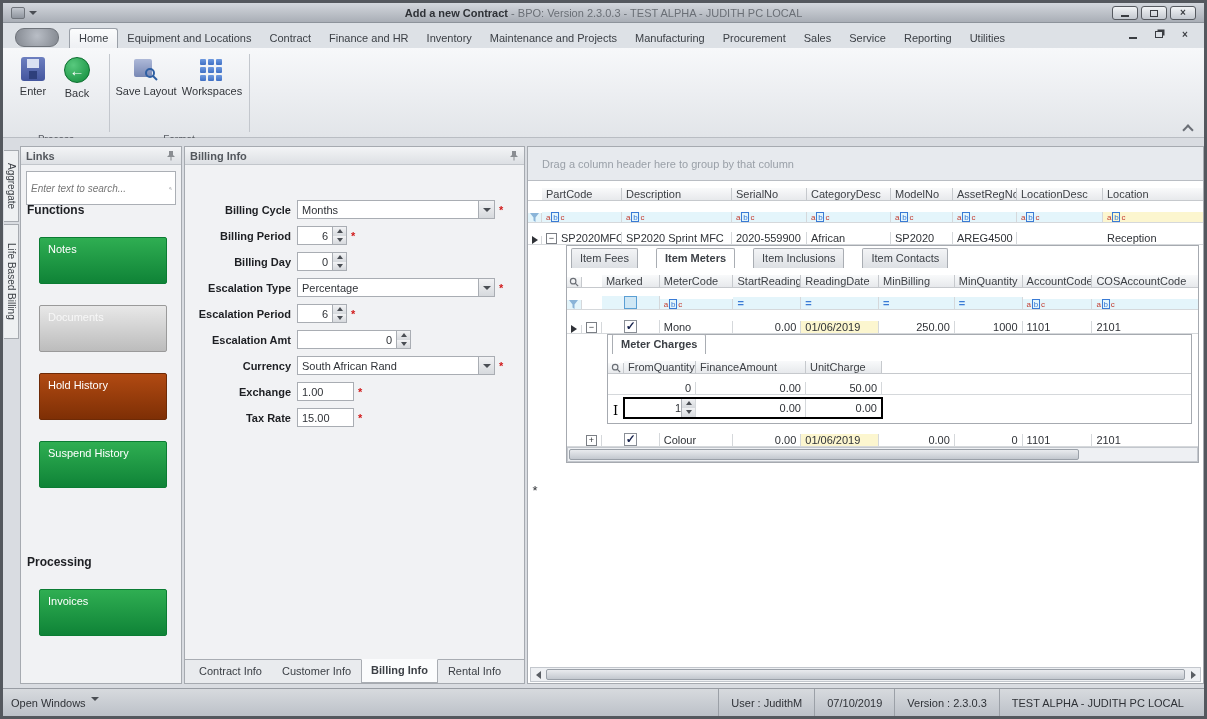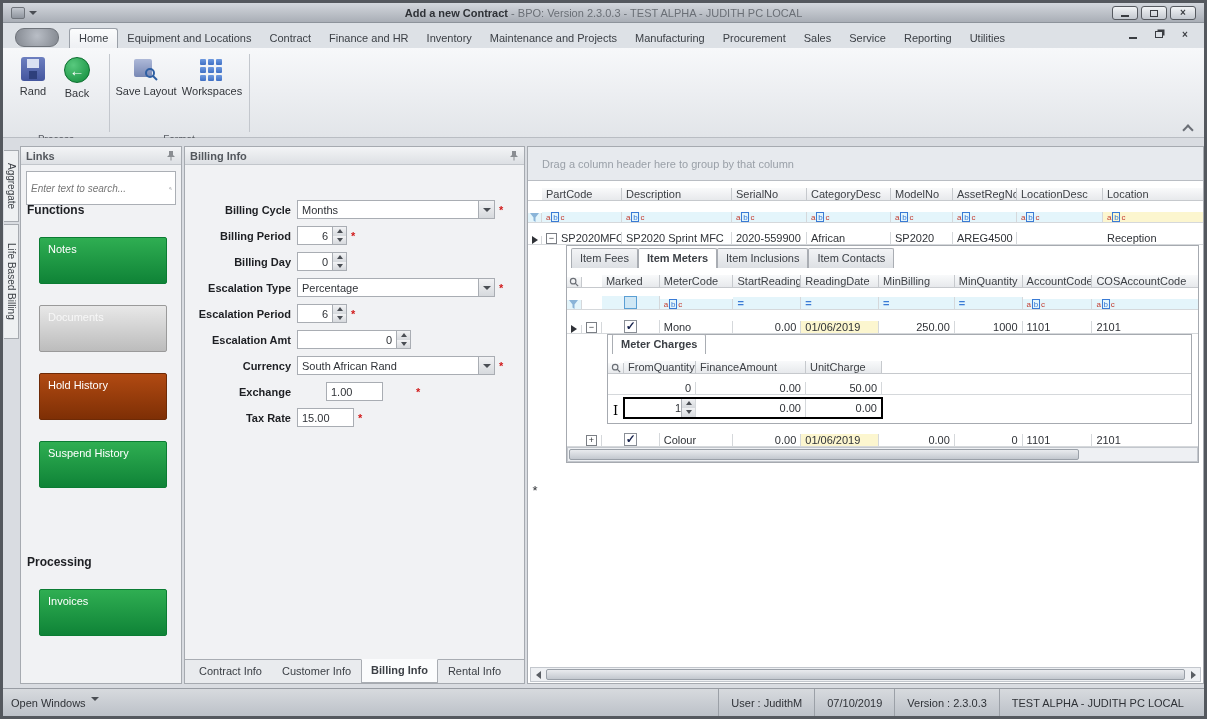--- a/index.html
+++ b/index.html
@@ -97,21 +97,21 @@
   .exp { width:11px; height:11px; border:1px solid #7b7f85; background:#fff; font-size:9px; line-height:9px; text-align:center; color:#2f3237; flex:none; margin-right:4px; }
   .cb { width:13px; height:13px; border:1px solid #8a8f96; background:#fff; position:relative; flex:none; }
   .cb.checked::after { content:"\2713"; position:absolute; left:1px; top:-2px; font-size:12px; font-weight:bold; color:#17224d; }
   .cb.filterbox { background:#cfe7f5; border:1px solid #5a9fd4; box-shadow:0 0 0 2px #e9f4fb; }
   .icon-abc { display:inline-flex; align-items:center; gap:1px; }
   .icon-abc::before { content:"a"; color:#c23a2e; font-size:8px; line-height:9px; }
   .icon-abc::after { content:"c"; color:#c23a2e; font-size:8px; line-height:9px; }
   .icon-abc .mid { width:8px; height:10px; border:1px solid #3a7bd5; color:#3a7bd5; font-size:8px; line-height:9px; text-align:center; }
   .icon-abc .mid::before { content:"b"; }
   .icon-eq { color:#3a7bd5; font-weight:bold; font-size:11px; }
-  .dtabs { position:absolute; display:flex; gap:0; padding-left:4px; }
+  .dtabs { position:absolute; display:flex; gap:18px; padding-left:4px; }
   .dtab { padding:3px 8px 4px 8px; font-size:11px; color:#3c4046; background:linear-gradient(#f3f4f6,#dde0e4); border:1px solid #a9adb3; border-bottom:none; border-radius:2px 2px 0 0; }
   .dtab.active { background:#fff; font-weight:bold; }
   .detail-box { position:absolute; background:#fff; border:1px solid #a6aab0; }
   .sub-box { position:absolute; background:#fff; border:1px solid #a6aab0; }
   .editing-row { outline:2px solid #000; outline-offset:-1px; }
   .ibeam { font-family:"DejaVu Serif", serif; font-size:13px; color:#000; }
   .hscroll { position:absolute; height:15px; background:#eef0f3; border:1px solid #c3c7cd; display:flex; align-items:center; }
   .hthumb { height:11px; background:linear-gradient(#e9ebee,#c3c8cf); border:1px solid #9aa0a8; border-radius:2px; margin:0 1px; }
   .sarrow { width:14px; height:13px; display:flex; align-items:center; justify-content:center; }
   .tri-left { width:0; height:0; border-top:4px solid transparent; border-bottom:4px solid transparent; border-right:5px solid #5a5e64; }
@@ -180,21 +180,21 @@
         <span class="g-restore"></span>
       </div>
     <div class="mdibtn">
         <span class="g-close">×</span>
       </div>
   </div>
 
   <div class="abs ribbon-body">
     <div class="rbtn" style="left:8px;">
       <span class="icon-save"></span>
-      <span class="lbl">Rand</span>
+      <span class="lbl">Enter</span>
     </div>
     <div class="rbtn" style="left:52px;">
       <span class="icon-back">←</span>
       <span class="lbl">Back</span>
     </div>
     <div class="rsep" style="left:106px;"></div>
     <div class="rbtn rbtn-wide" style="left:112px;">
       <span class="icon-savelayout">
         <span class="disk"></span>
         <svg class="mag" width="14" height="14" viewBox="0 0 14 14">
@@ -352,21 +352,21 @@
         <span class="field-label">Currency</span>
         <div class="ctrl w-dd">
           <span class="val">South African Rand</span>
           <span class="dd-btn">
               <i class="dd-arrow"></i>
             </span>
         </div>
         <span class="req">*</span>
       </div>
 
-      <div class="field-row" style="top:234px;gap:29px;">
+      <div class="field-row" style="top:234px;">
         <span class="field-label">Exchange</span>
         <div class="ctrl w-txt">
           <span class="val">1.00</span>
         </div>
         <span class="req">*</span>
       </div>
 
       <div class="field-row" style="top:260px;">
         <span class="field-label">Tax Rate</span>
         <div class="ctrl w-txt">

